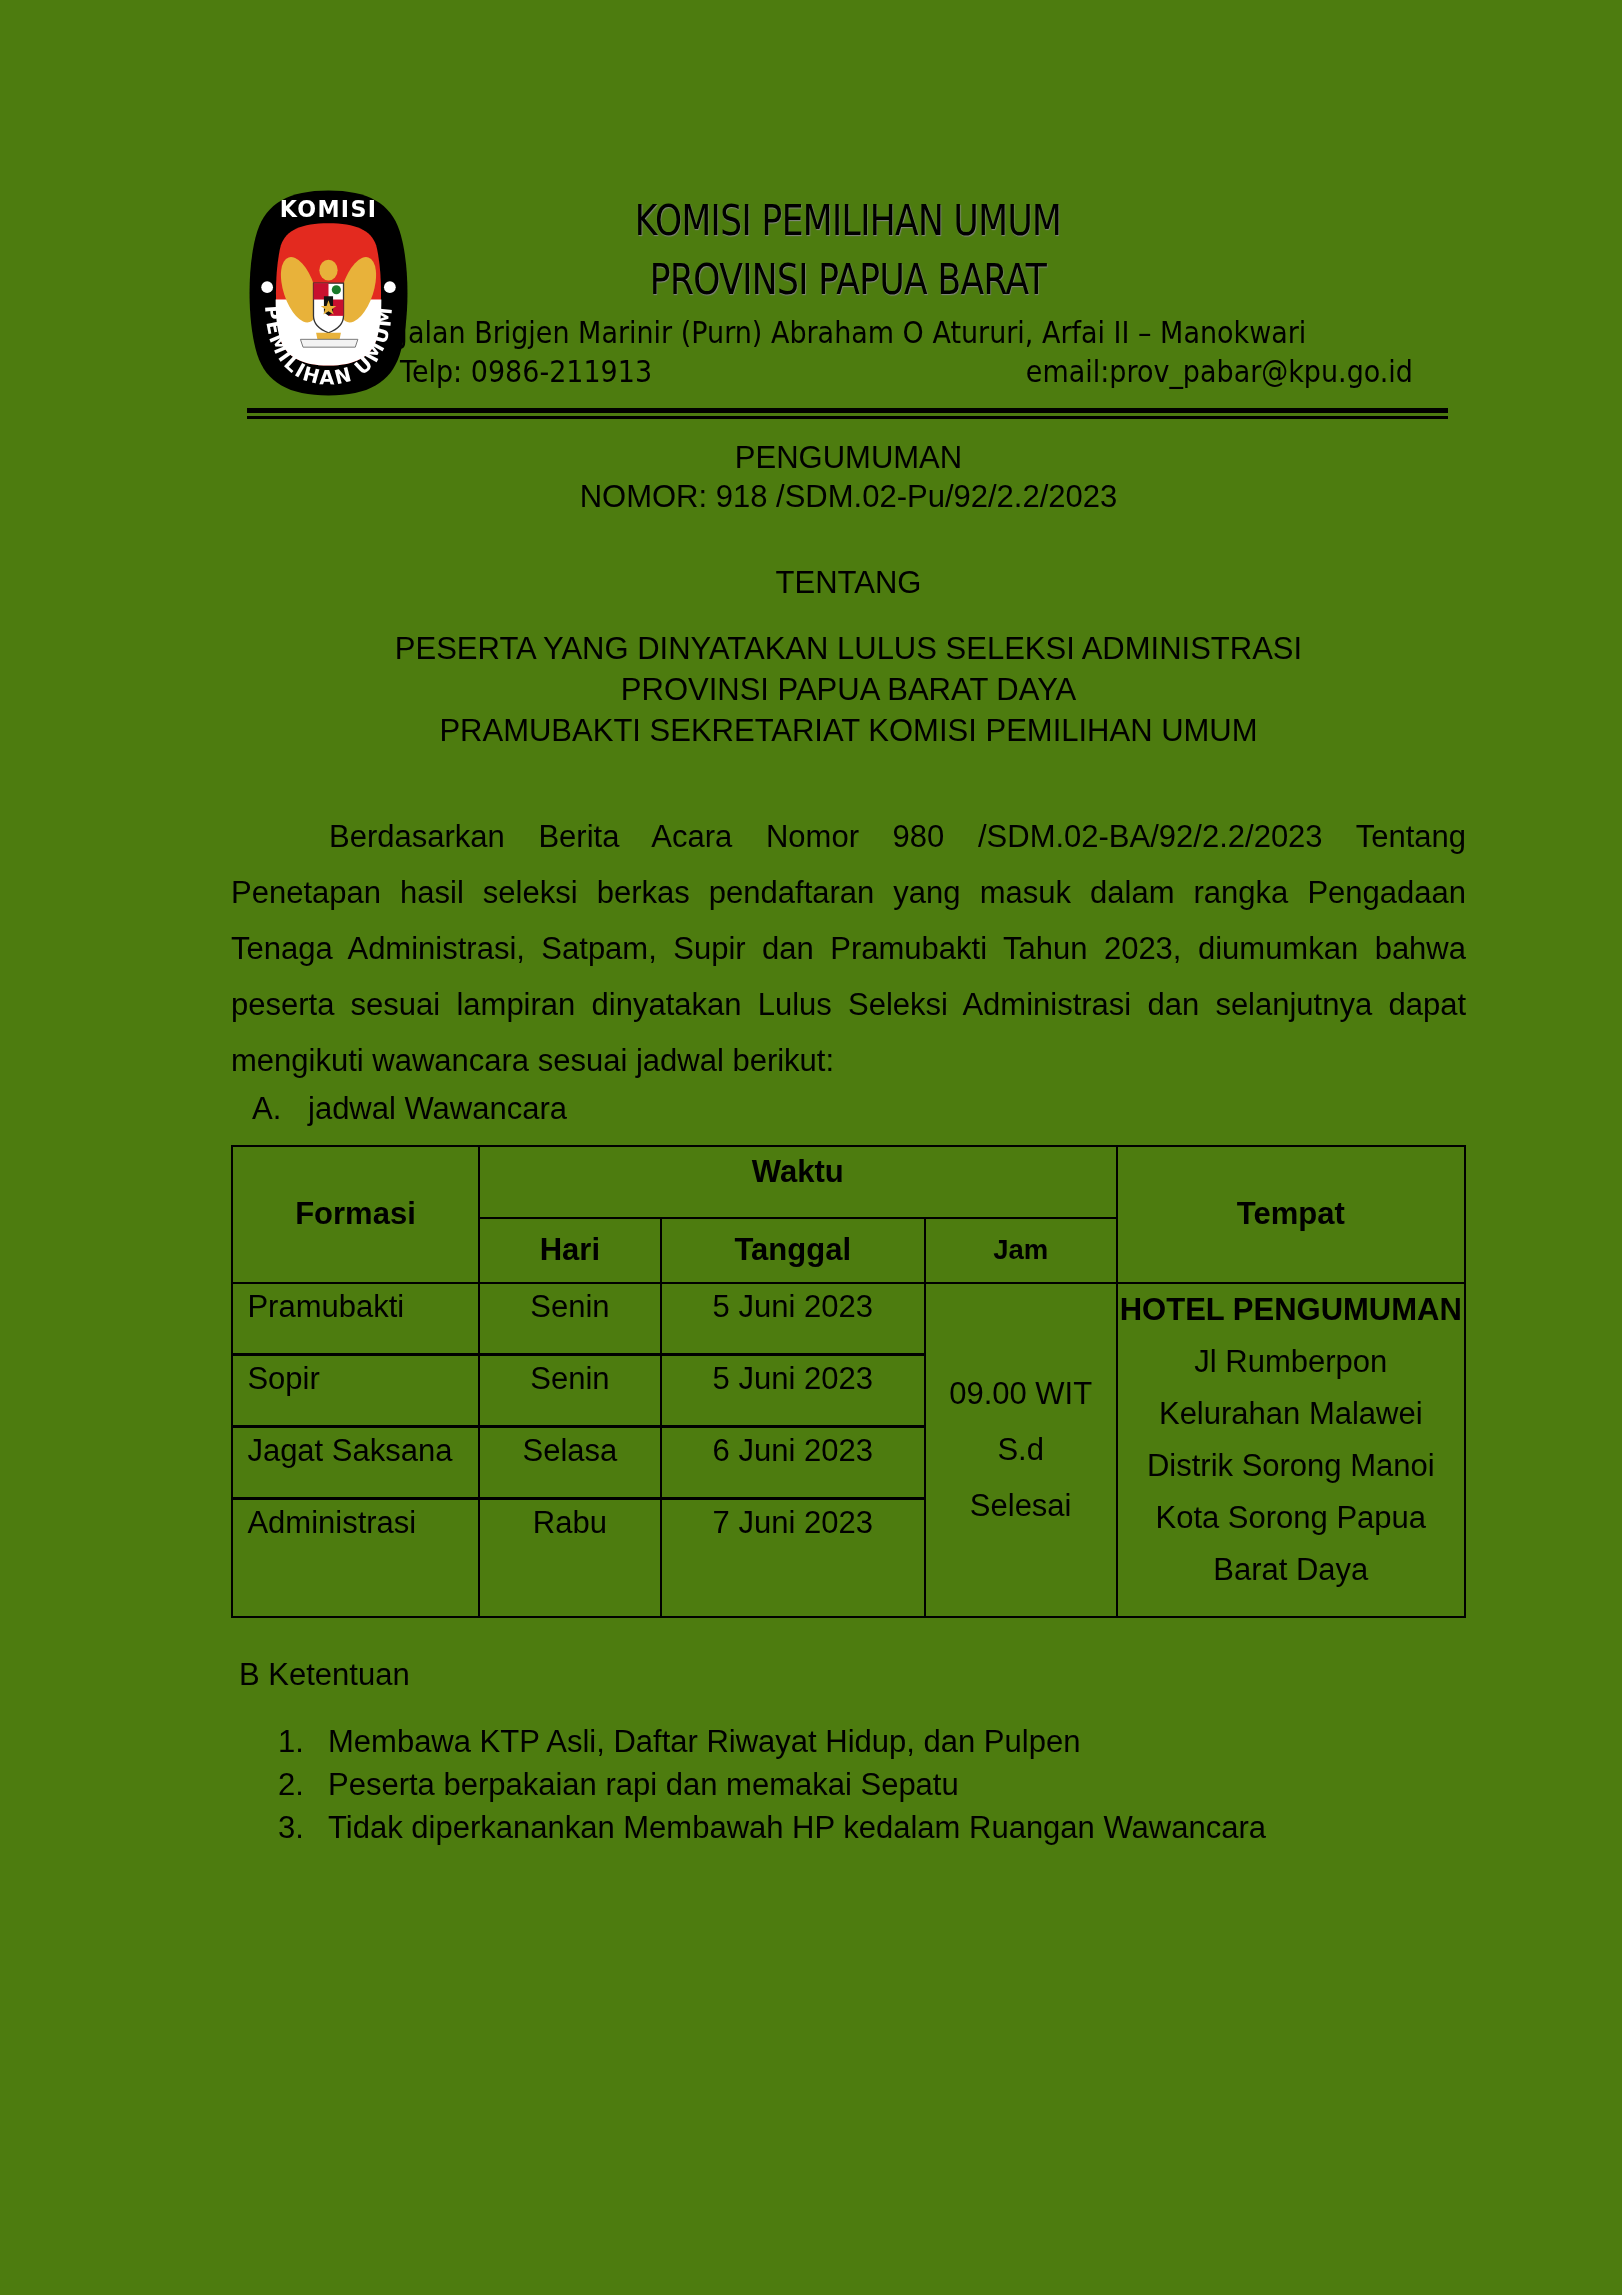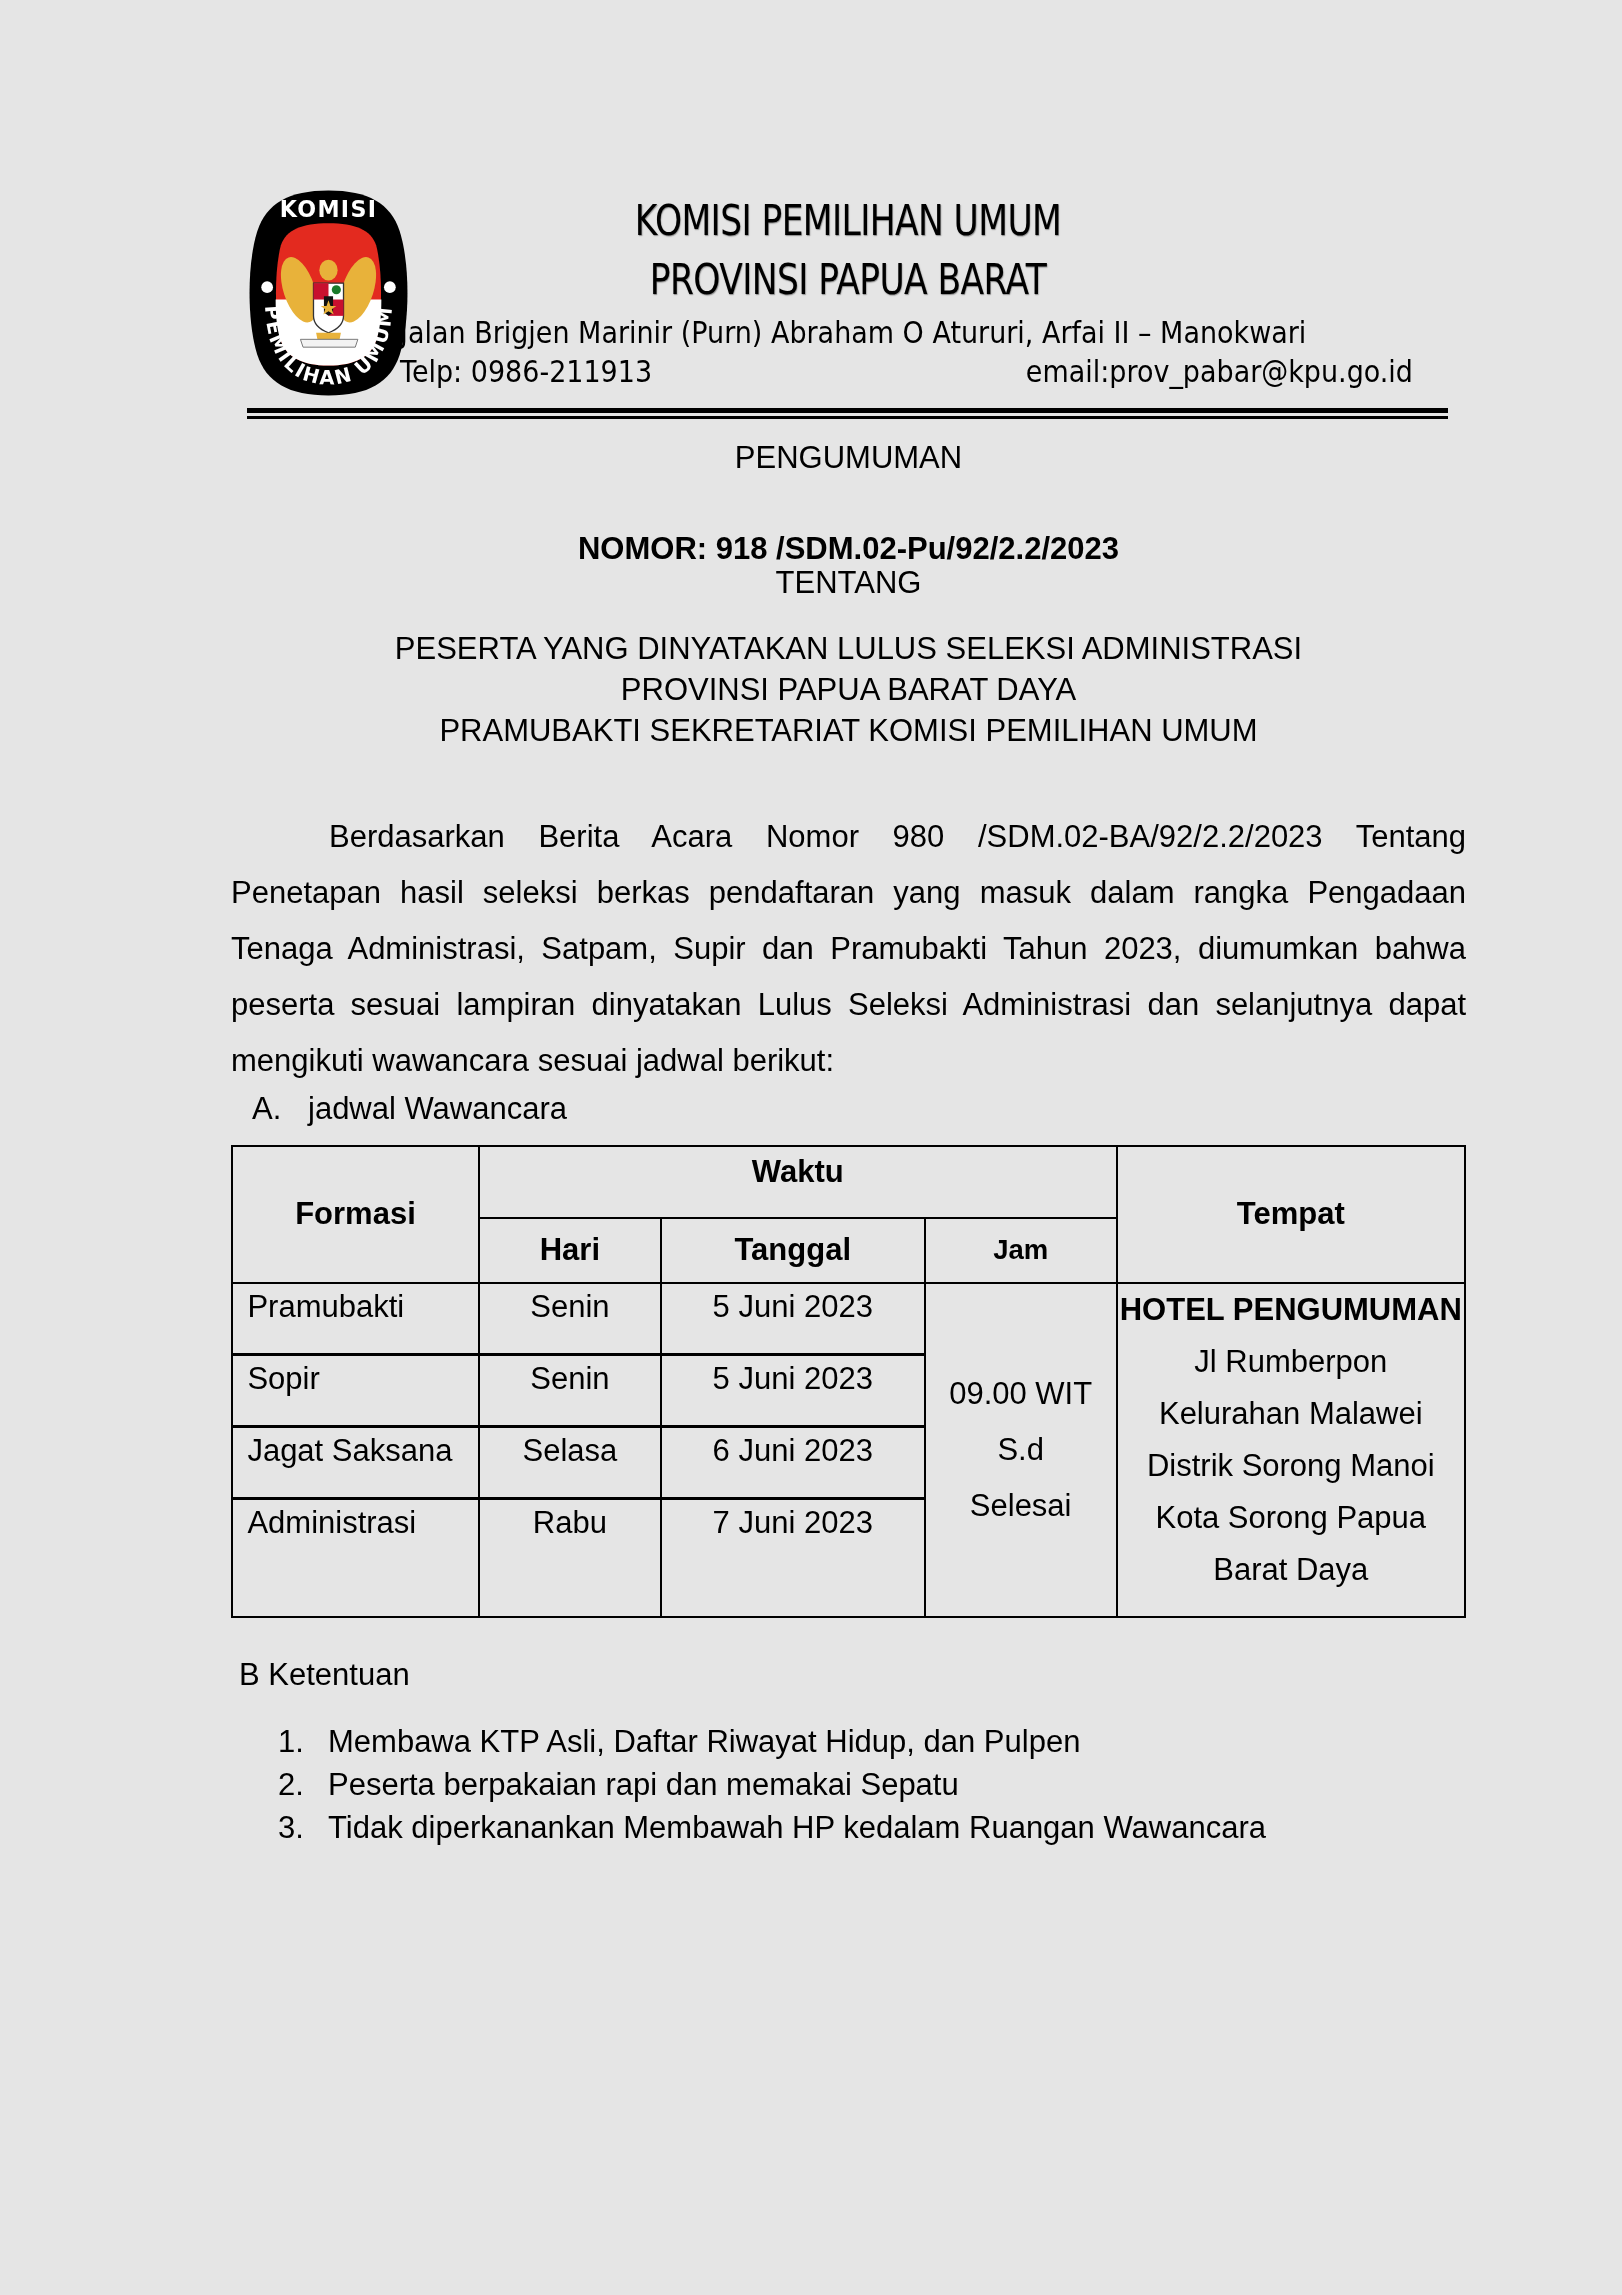--- a/index.html
+++ b/index.html
@@ -1,17 +1,17 @@
 <!DOCTYPE html>
 <html style="font-size:10.5px"><head>
 <meta charset="utf-8">
 <style>
   html, body { margin: 0; padding: 0; background: #ffffff; }
   body { width: 1622px; height: 2295px; position: relative; overflow: hidden; color: #000; }
-  .page { position: absolute; left: 0; top: 0; width: 1622px; height: 2295px; background: #e5e5e5; }
+  .page { position: absolute; left: 0; top: 0; width: 1622px; height: 2295px; background: #4d7c0f; }
 
   
   .logo { position: absolute; left: 243px; top: 185px; width: 171px; height: 216px; }
   .lh-title { position: absolute; left: 393px; width: 910px; text-align: center;
     font-family: "DejaVu Sans", sans-serif; font-size: 42px; letter-spacing: -0.7px;
     transform: scaleX(0.82); transform-origin: center; text-shadow: 0.7px 1.3px 1.3px #888; }
   .lh-title.l1 { top: 196px; }
   .lh-title.l2 { top: 255px; }
   .lh-addr { position: absolute; left: 400px; top: 314px; font-family: "DejaVu Sans", sans-serif;
     font-size: 31px; white-space: nowrap; transform: scaleX(0.87); transform-origin: left center; }
@@ -19,21 +19,21 @@
     font-size: 31px; white-space: nowrap; transform: scaleX(0.87); transform-origin: left center; }
   .lh-email { position: absolute; right: 209px; top: 353px; font-family: "DejaVu Sans", sans-serif;
     font-size: 31px; white-space: nowrap; transform: scaleX(0.87); transform-origin: right center; }
   .rule-thick { position: absolute; left: 247px; width: 1201px; top: 408px; height: 4.6px; background: #000; }
   .rule-thin { position: absolute; left: 247px; width: 1201px; top: 416px; height: 2.6px; background: #000; }
 
   
   .t { font-family: "Liberation Sans", sans-serif; font-size: 31px; line-height: 1; }
   .center { position: absolute; left: 231px; width: 1235px; text-align: center; }
   .announce { top: 442px; }
-  .nomor { top: 533px; font-weight: bold; }
+  .nomor { top: 481px; }
   .tentang { top: 567px; }
   .subject { top: 628px; line-height: 41px; }
   .para { position: absolute; left: 231px; width: 1235px; top: 809px; line-height: 56px;
     text-align: justify; text-indent: 98px; }
   .section-a { position: absolute; left: 252px; top: 1093px; }
   .section-a .label { display: inline-block; width: 56px; }
 
   
   table.sched { position: absolute; left: 231px; top: 1145px; width: 1235px; border-collapse: collapse;
     font-family: "Liberation Sans", sans-serif; font-size: 31px; }

